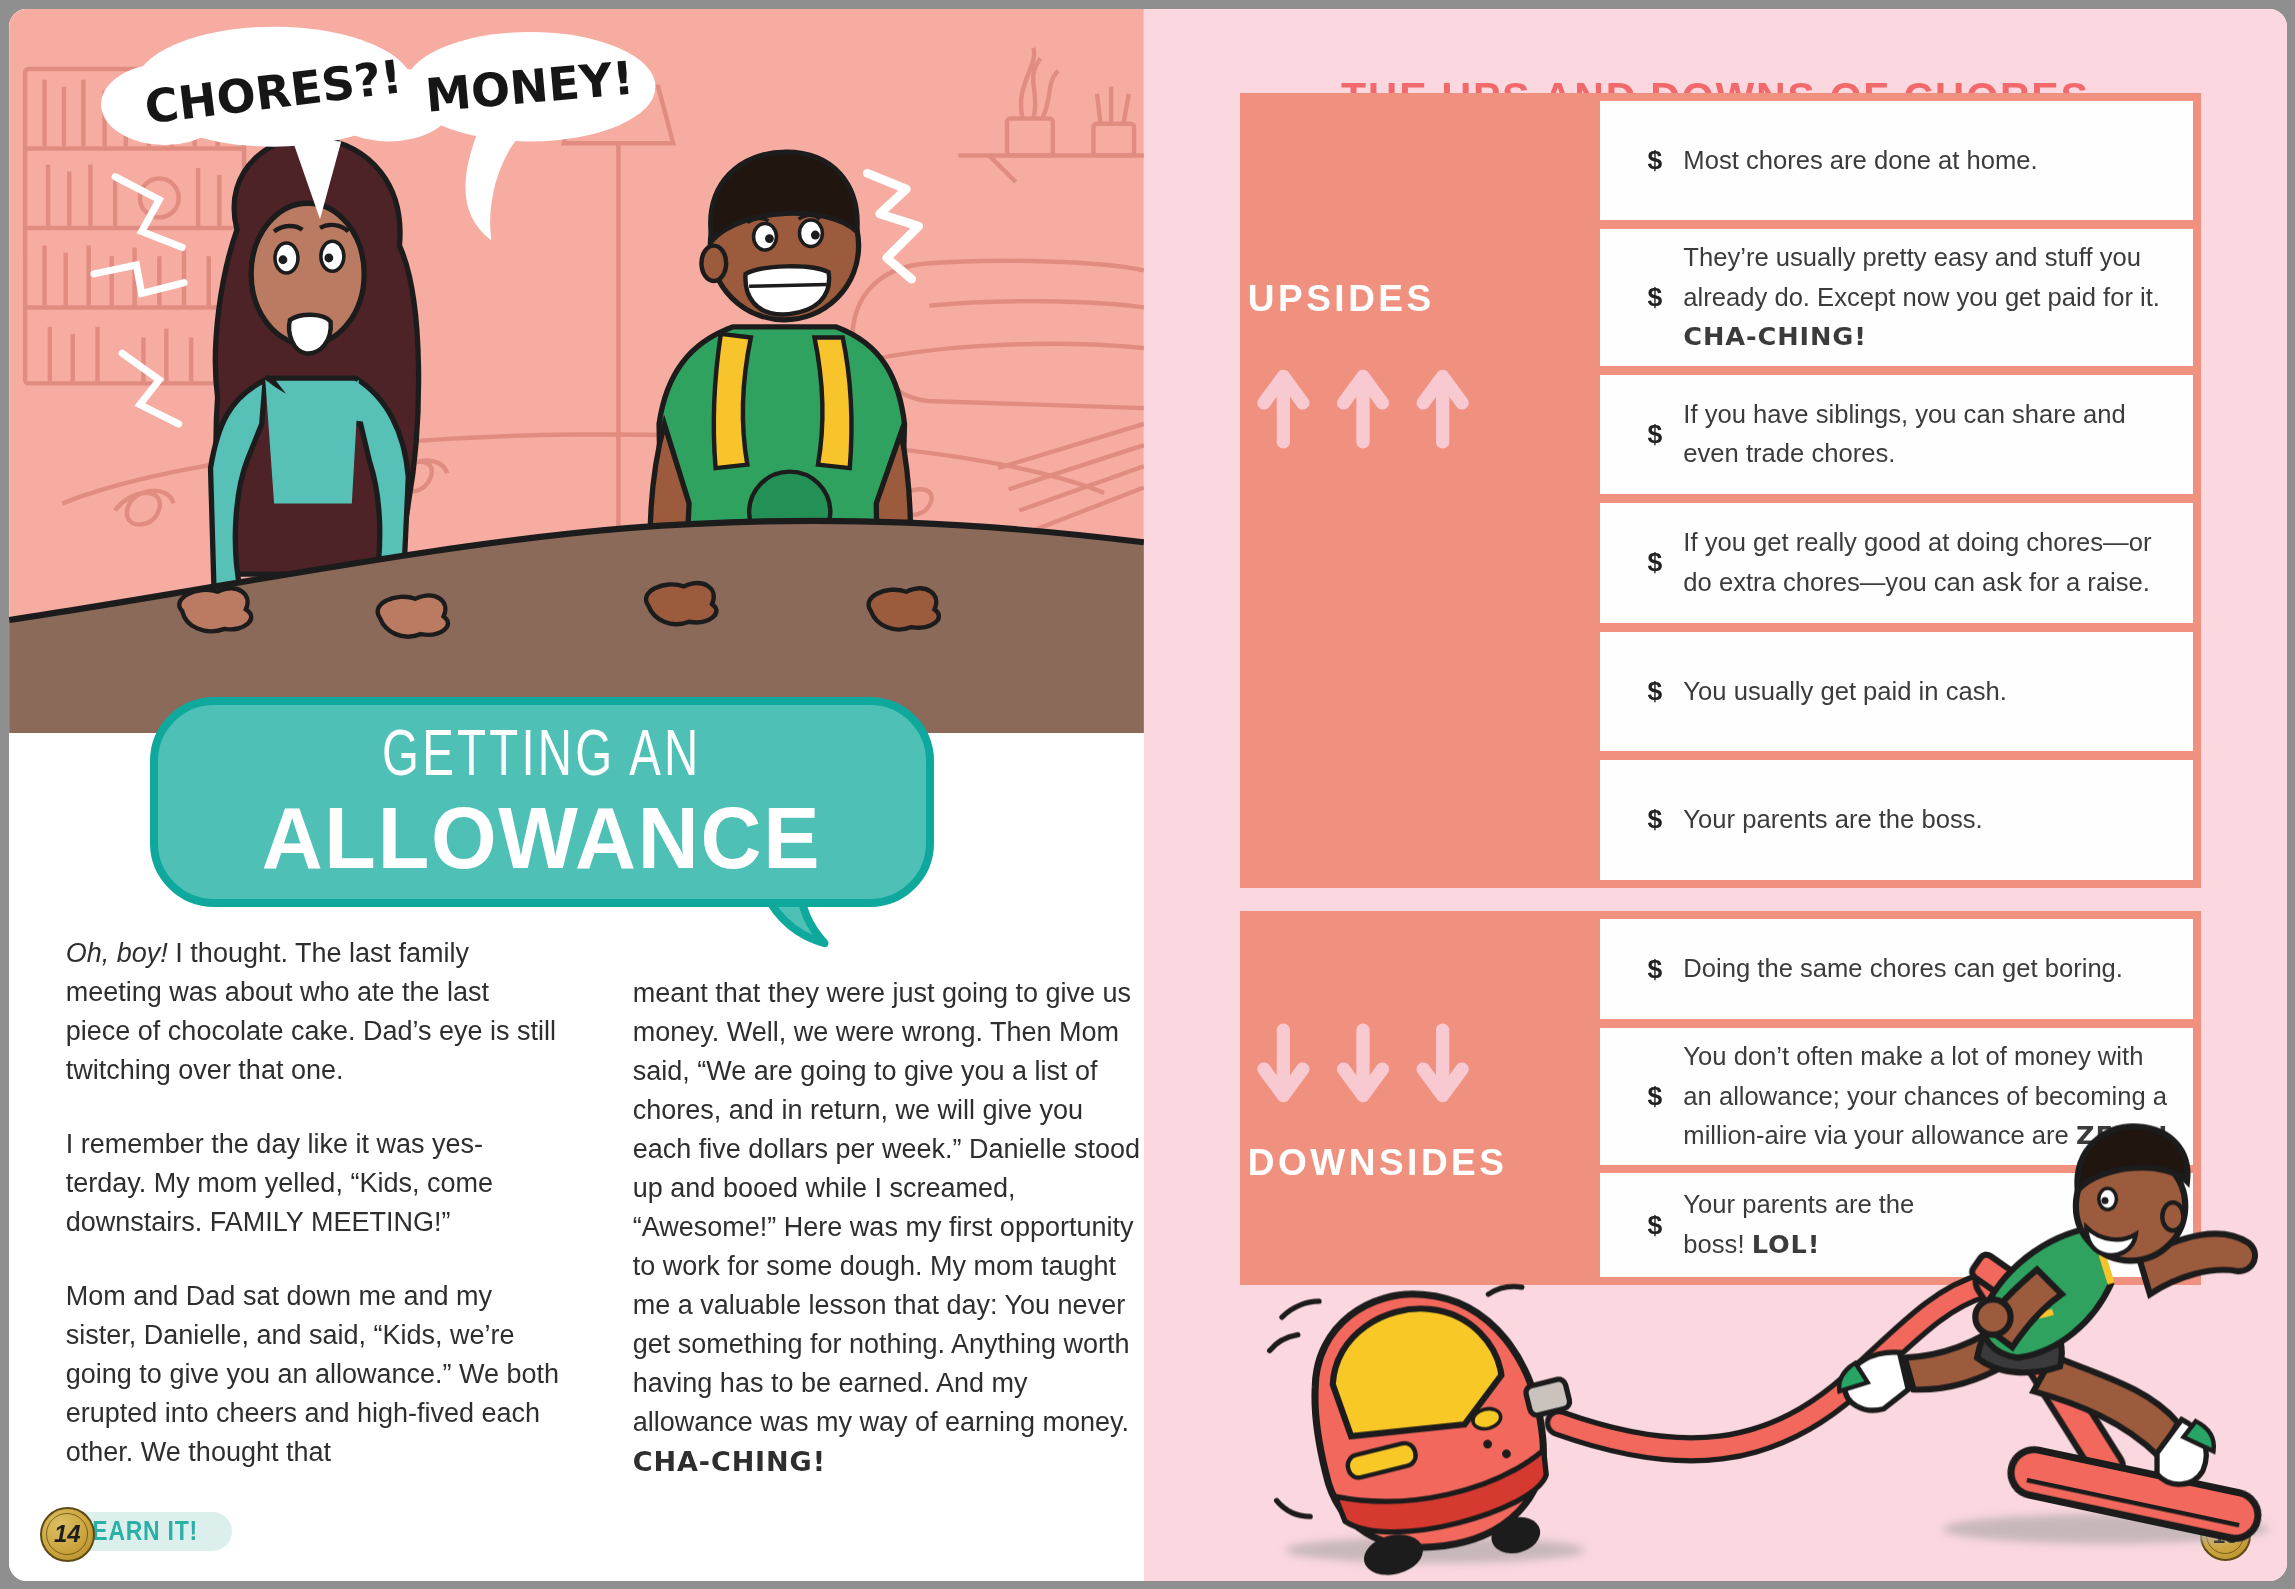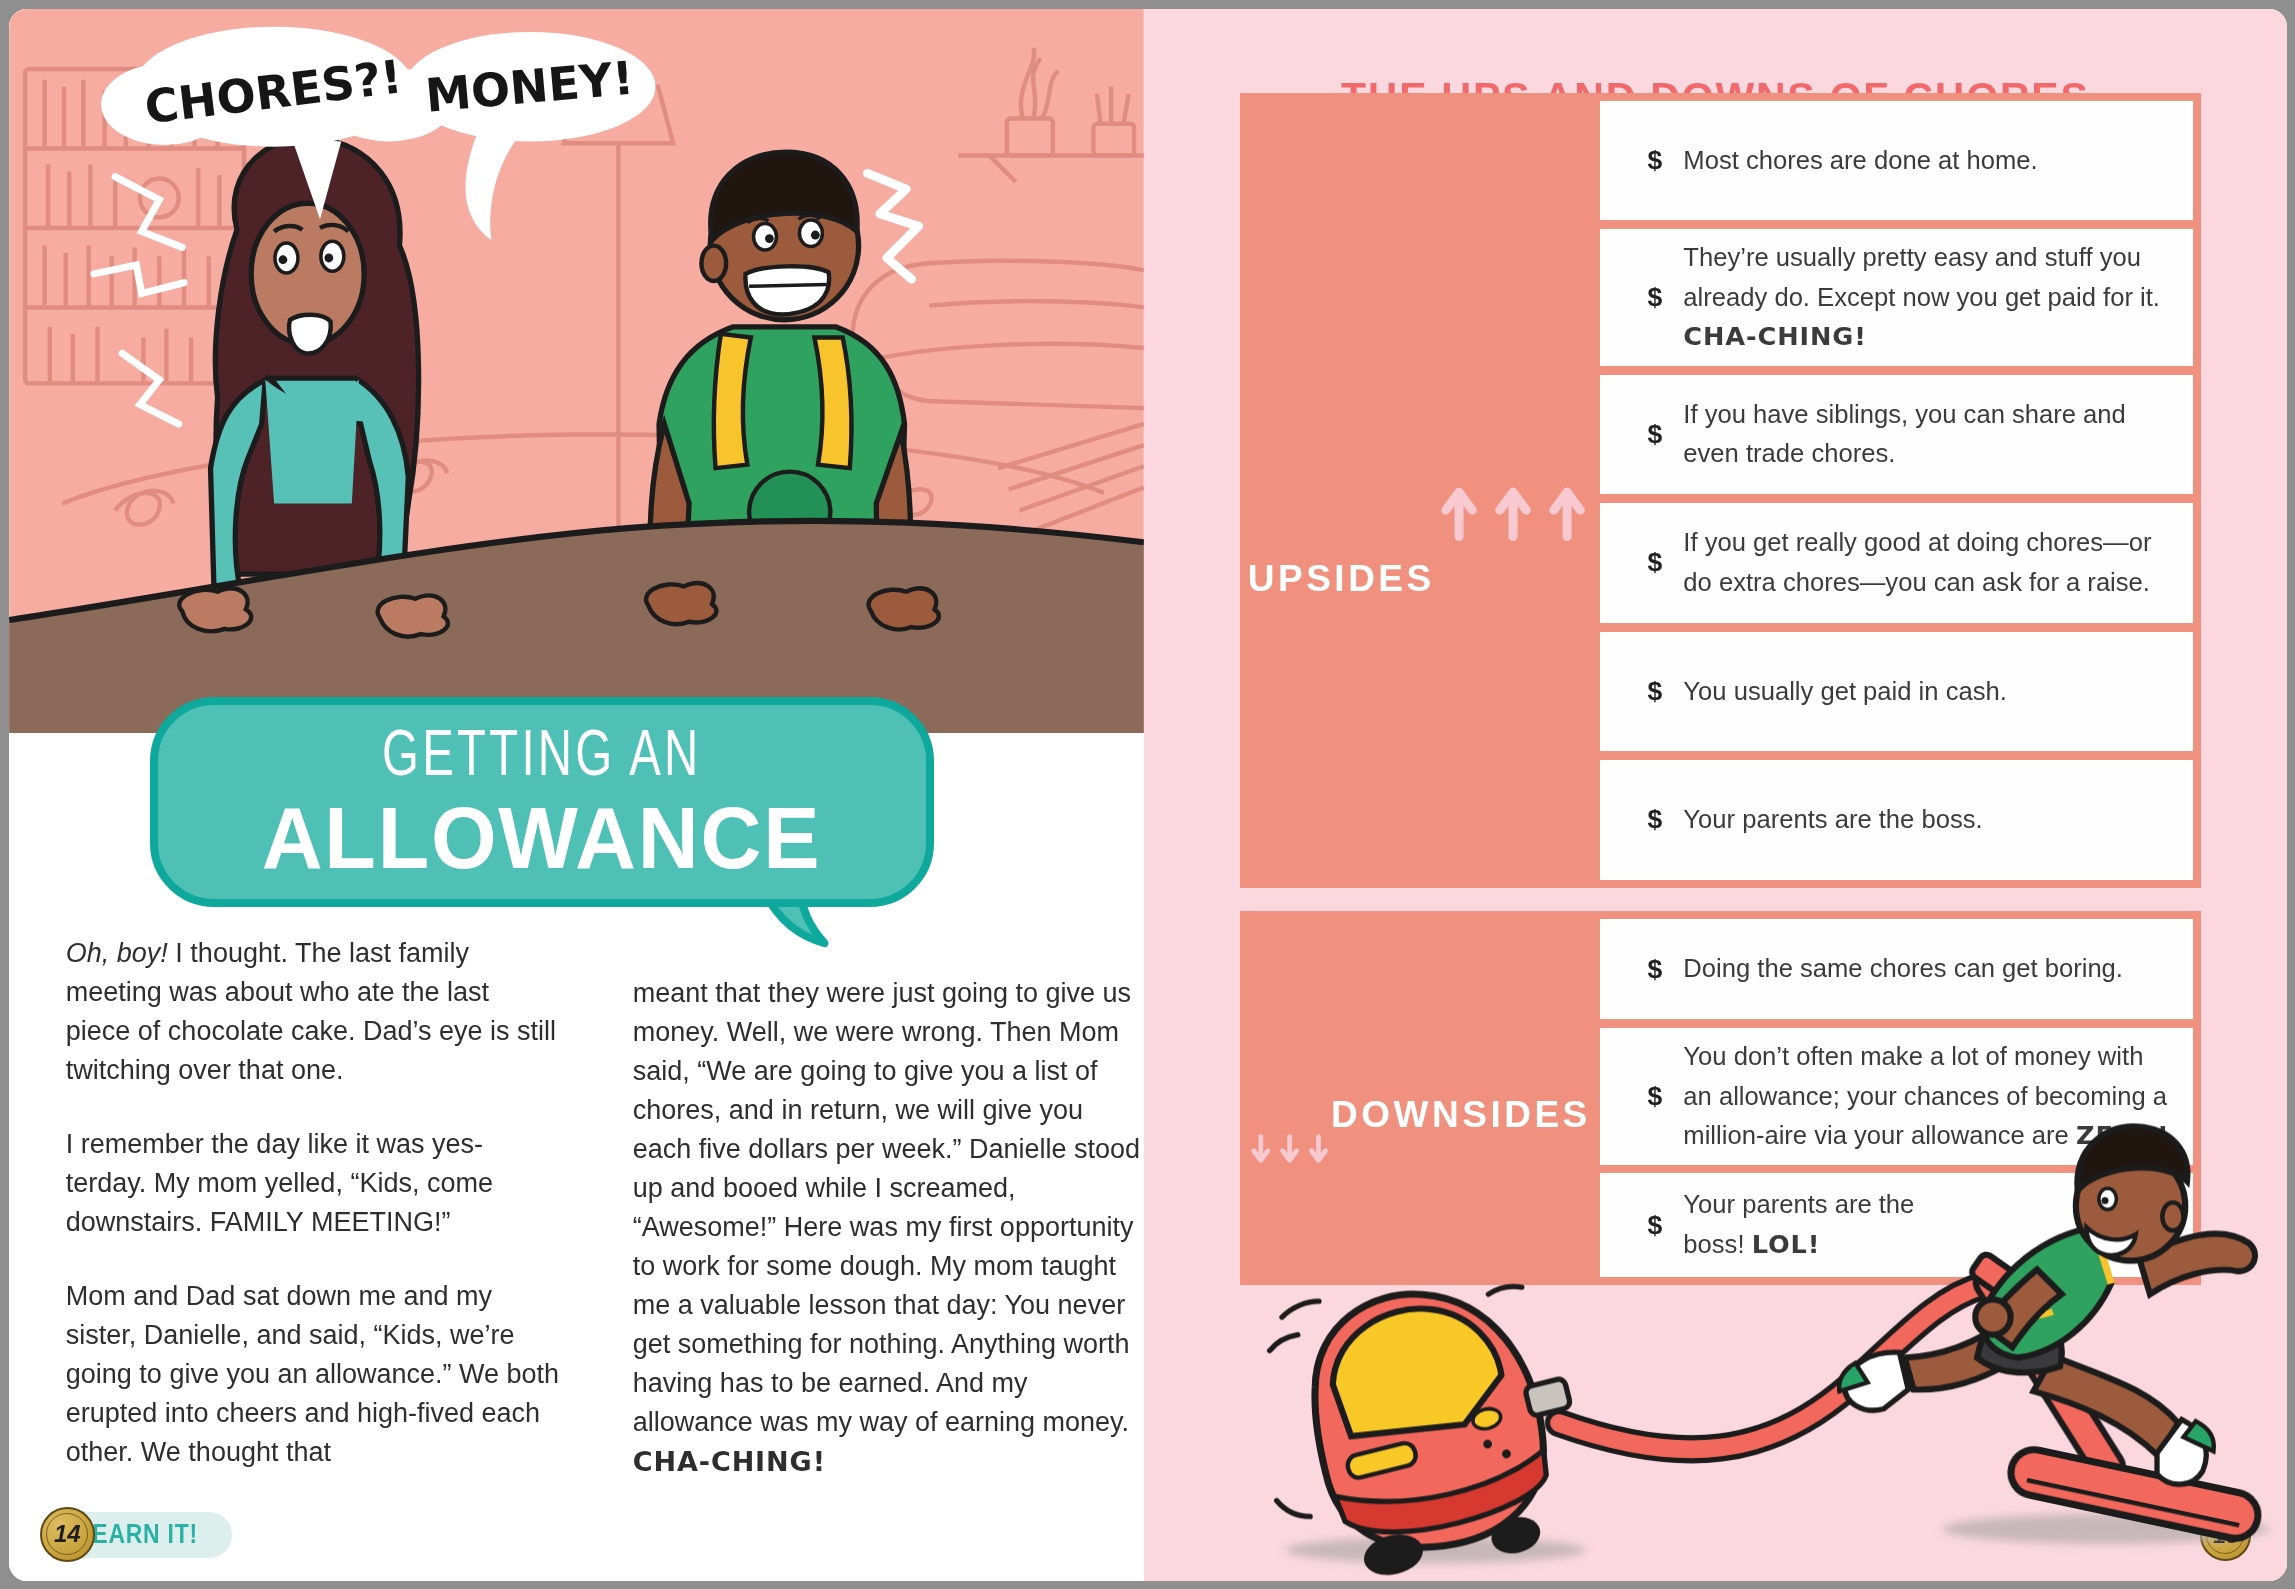--- a/index.html
+++ b/index.html
@@ -18,35 +18,35 @@
 
   .bodycol{position:absolute;top:925px;color:#2e2e2e;font-size:27px;line-height:39px;}
   .col1{left:57px;width:494px;}
   .col2{left:624px;width:516px;margin-top:40px;}
   .bodycol p{margin:0 0 35px 0;}
   .seg-n{font-weight:400;}
   .seg-b{font-weight:400;text-align:right;}
   .seg-i{font-style:italic;}
   .seg-c{font-family:"DejaVu Sans",sans-serif;font-weight:700;letter-spacing:0.9px;}
 
-  .footer-tab{position:absolute;left:51px;top:1503px;width:172px;height:46px;background:#DDEFED;border-radius:23px;display:flex;align-items:center;justify-content:flex-end;padding-right:25px;}
+  .footer-tab{position:absolute;left:51px;top:1503px;width:172px;height:39px;background:#DDEFED;border-radius:23px;display:flex;align-items:center;justify-content:flex-end;padding-right:25px;}
   .footer-tab .tab-label{color:#29B1A6;font-weight:700;font-size:27px;letter-spacing:0.9px;transform:scaleX(.85);white-space:nowrap;}
   .coin{position:absolute;border-radius:50%;background:radial-gradient(circle at 35% 30%,#DDBE62,#C9A23C 60%,#B08A28);border:2.6px solid#5d4a16;display:flex;align-items:center;justify-content:center;color:#1e1e1e;font-weight:700;}
   .coin::before{content:"";position:absolute;inset:4.4px;border-radius:50%;border:1.8px solid rgba(92,72,20,.75);}
   .coin-14{left:31px;top:1498px;width:55px;height:55px;font-size:24px;font-style:italic;}
   .coin-15{left:2191px;top:1501px;width:51px;height:51px;font-size:23px;}
 
   
   .page-right{position:absolute;left:1135px;top:0;width:1143px;height:1572px;background:#FBD8DF;}
   .rp-title{position:absolute;left:1135px;top:65px;width:1143px;text-align:center;color:#F2696C;font-size:41px;font-weight:800;letter-spacing:1.8px;}
 
   .ud-table{position:absolute;left:1231px;width:961px;background:#F0917F;padding:8px;display:flex;gap:8.8px;}
   .ud-upsides{top:84px;height:795px;}
   .ud-downsides{top:902px;height:374px;}
-  .ud-label-cell{width:343px;flex:0 0 343px;display:flex;flex-direction:row;align-items:center;color:#ffffff;}
+  .ud-label-cell{width:343px;flex:0 0 343px;display:flex;flex-direction:column;color:#ffffff;}
   .ud-label{font-size:37px;font-weight:800;letter-spacing:3.5px;}
   .ud-rows{flex:1;display:flex;flex-direction:column;gap:8.8px;}
   .ud-row{background:#FFFEFE;display:flex;align-items:center;padding:8.8px 16px 8.8px 48px;gap:21px;color:#3b3b3b;font-size:25.6px;line-height:1.55;}
   .ud-row .rowtext{max-width:512px;}
   .dollar{font-weight:700;font-size:26.5px;color:#222;flex:0 0 auto;align-self:center;}
   .u-row{flex:1 1 0;}
   .d-row1{flex:118 1 0;}
   .d-row2{flex:152 1 0;}
   .d-row3{flex:122 1 0;}
   .d-row3 .rowtext{max-width:291px;}

